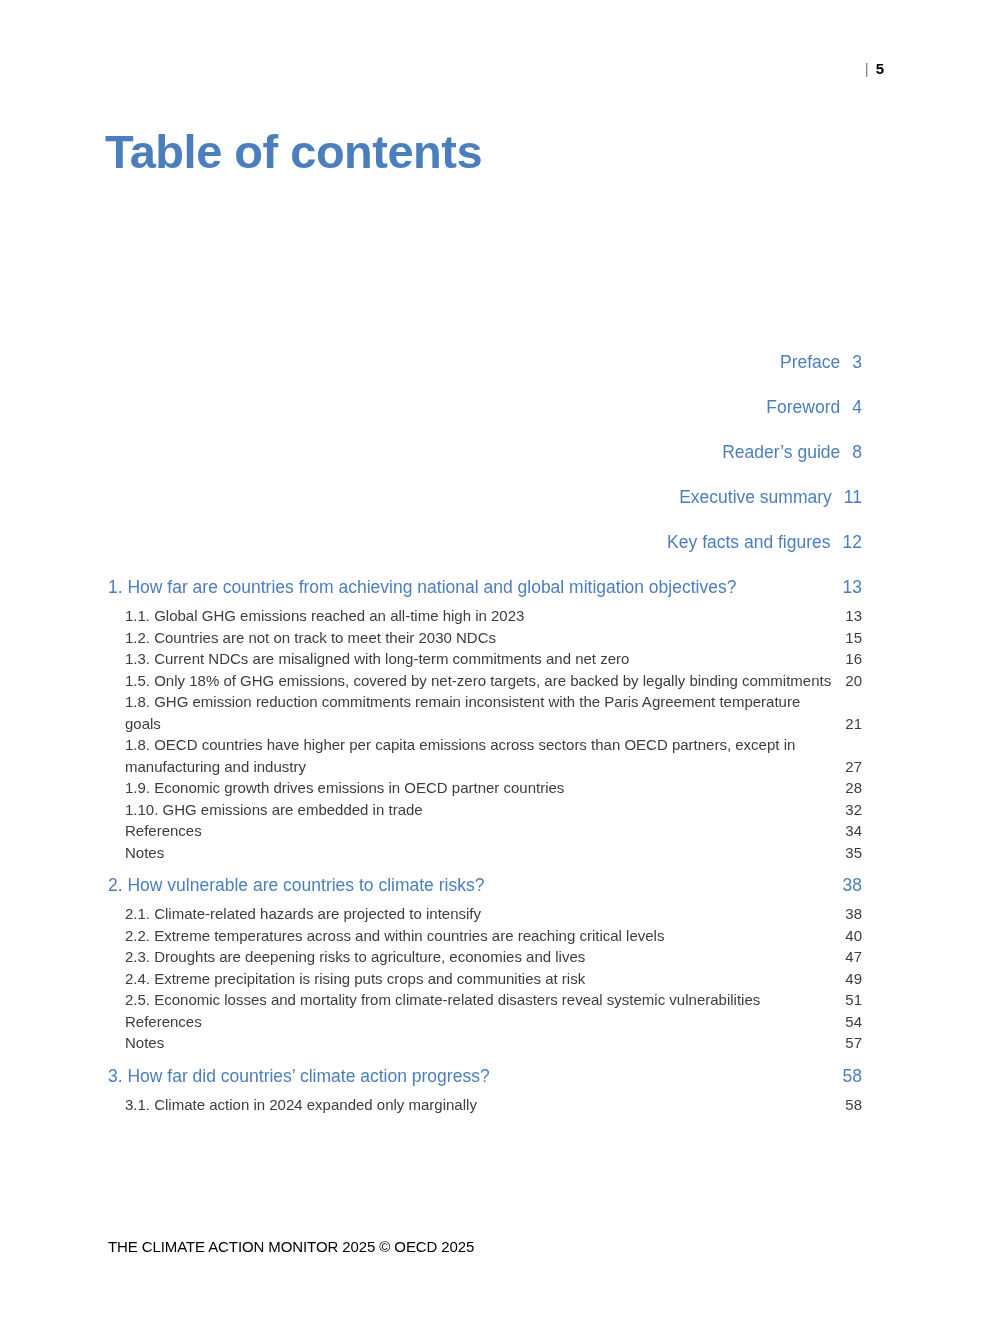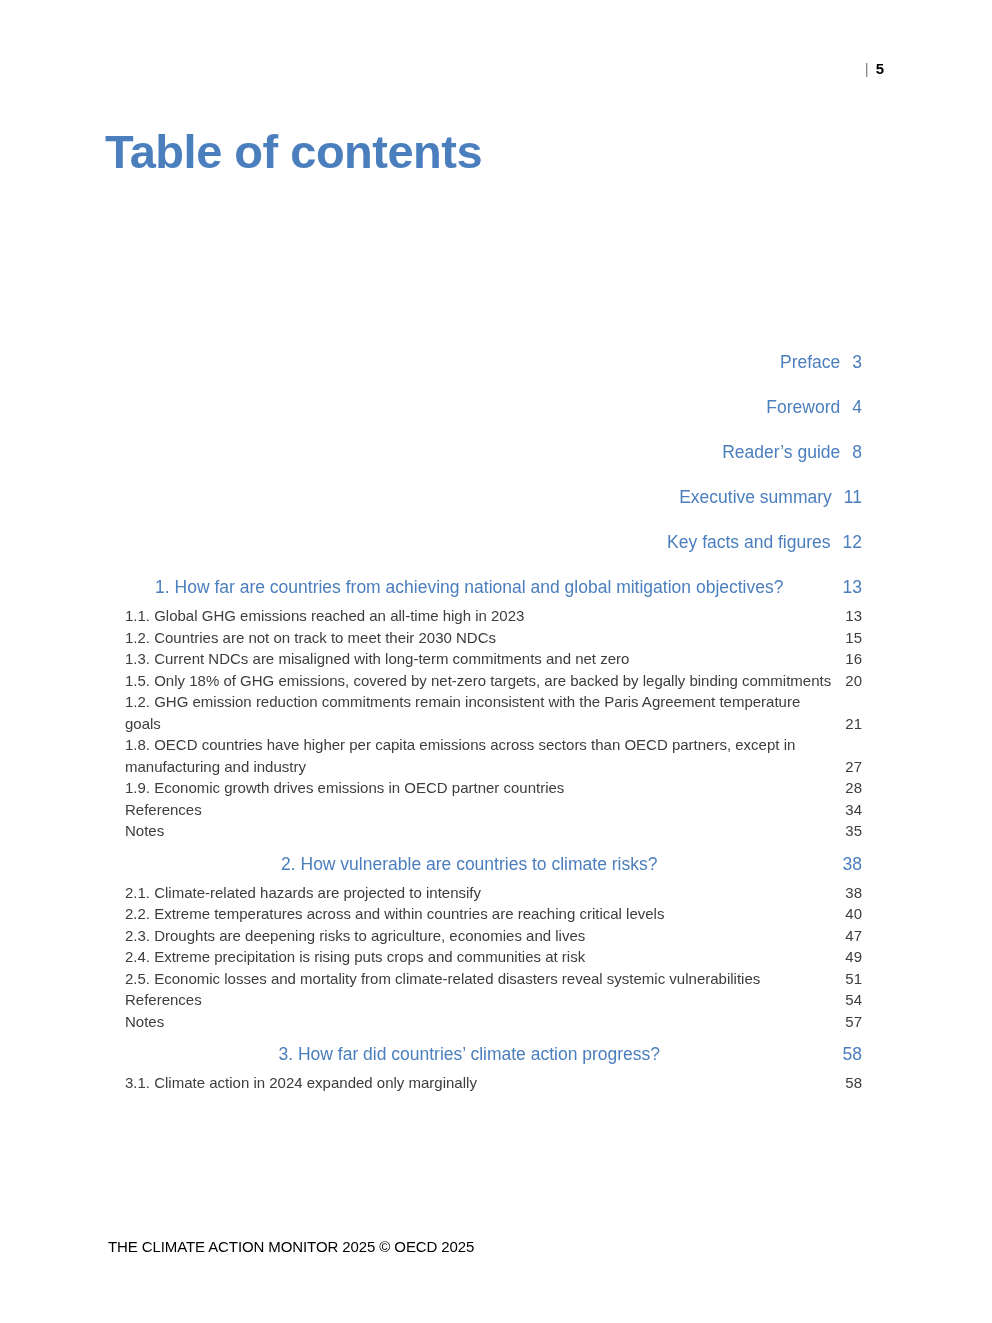--- a/index.html
+++ b/index.html
@@ -62,21 +62,21 @@
   .fm-row .pg{align-self:flex-end;}
   .chapter{margin-top:0;}
   .chapter-head{
     display:flex;
     color:var(--blue);
     font-size:17.5px;
     line-height:21px;
     margin:12px 0 7px 0;
     cursor:pointer;
   }
-  .chapter-head .lbl{flex:1;padding-right:12px;text-align:center;}
+  .chapter-head .lbl{flex:1;padding-right:12px;}
   .chapter-head .pg{align-self:flex-end;}
   .item-row{
     display:flex;
     padding-left:17px;
     font-size:15px;
     line-height:21.5px;
     color:var(--body);
     cursor:pointer;
   }
   .item-row .lbl{flex:1;padding-right:8px;}
@@ -151,35 +151,39 @@
     <span class="pg">16</span>
   </div>
 
 
   <div class="item-row">
     <span class="lbl">1.5. Only 18% of GHG emissions, covered by net-zero targets, are backed by legally binding commitments</span>
     <span class="pg">20</span>
   </div>
 
   <div class="item-row">
-    <span class="lbl">1.2. GHG emission reduction commitments remain inconsistent with the Paris Agreement temperature goals</span>
+    <span class="lbl">1.8. GHG emission reduction commitments remain inconsistent with the Paris Agreement temperature goals</span>
     <span class="pg">21</span>
   </div>
 
 
   <div class="item-row">
     <span class="lbl">1.8. OECD countries have higher per capita emissions across sectors than OECD partners, except in manufacturing and industry</span>
     <span class="pg">27</span>
   </div>
 
   <div class="item-row">
     <span class="lbl">1.9. Economic growth drives emissions in OECD partner countries</span>
     <span class="pg">28</span>
   </div>
 
+  <div class="item-row">
+    <span class="lbl">1.10. GHG emissions are embedded in trade</span>
+    <span class="pg">32</span>
+  </div>
 
   <div class="item-row">
     <span class="lbl">References</span>
     <span class="pg">34</span>
   </div>
 
   <div class="item-row">
     <span class="lbl">Notes</span>
     <span class="pg">35</span>
   </div>

